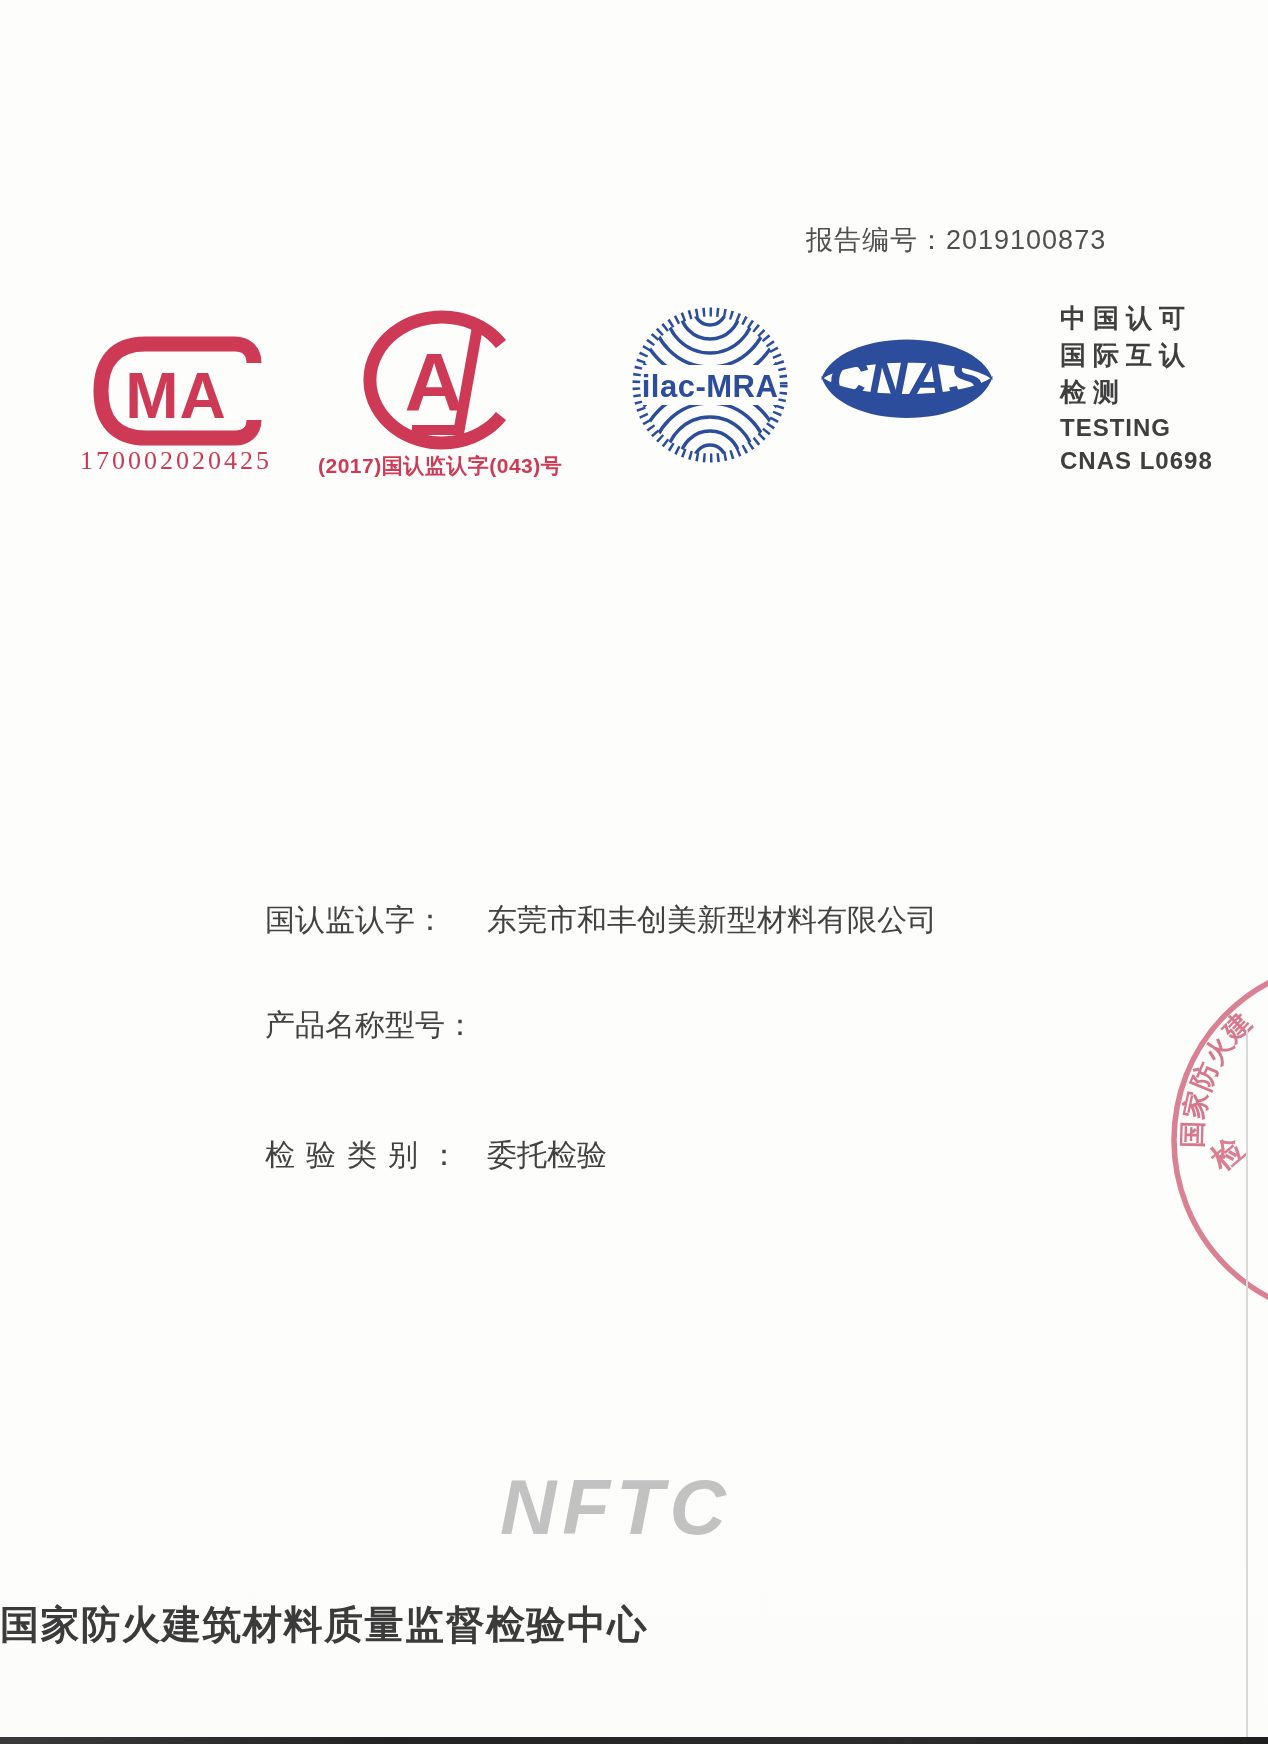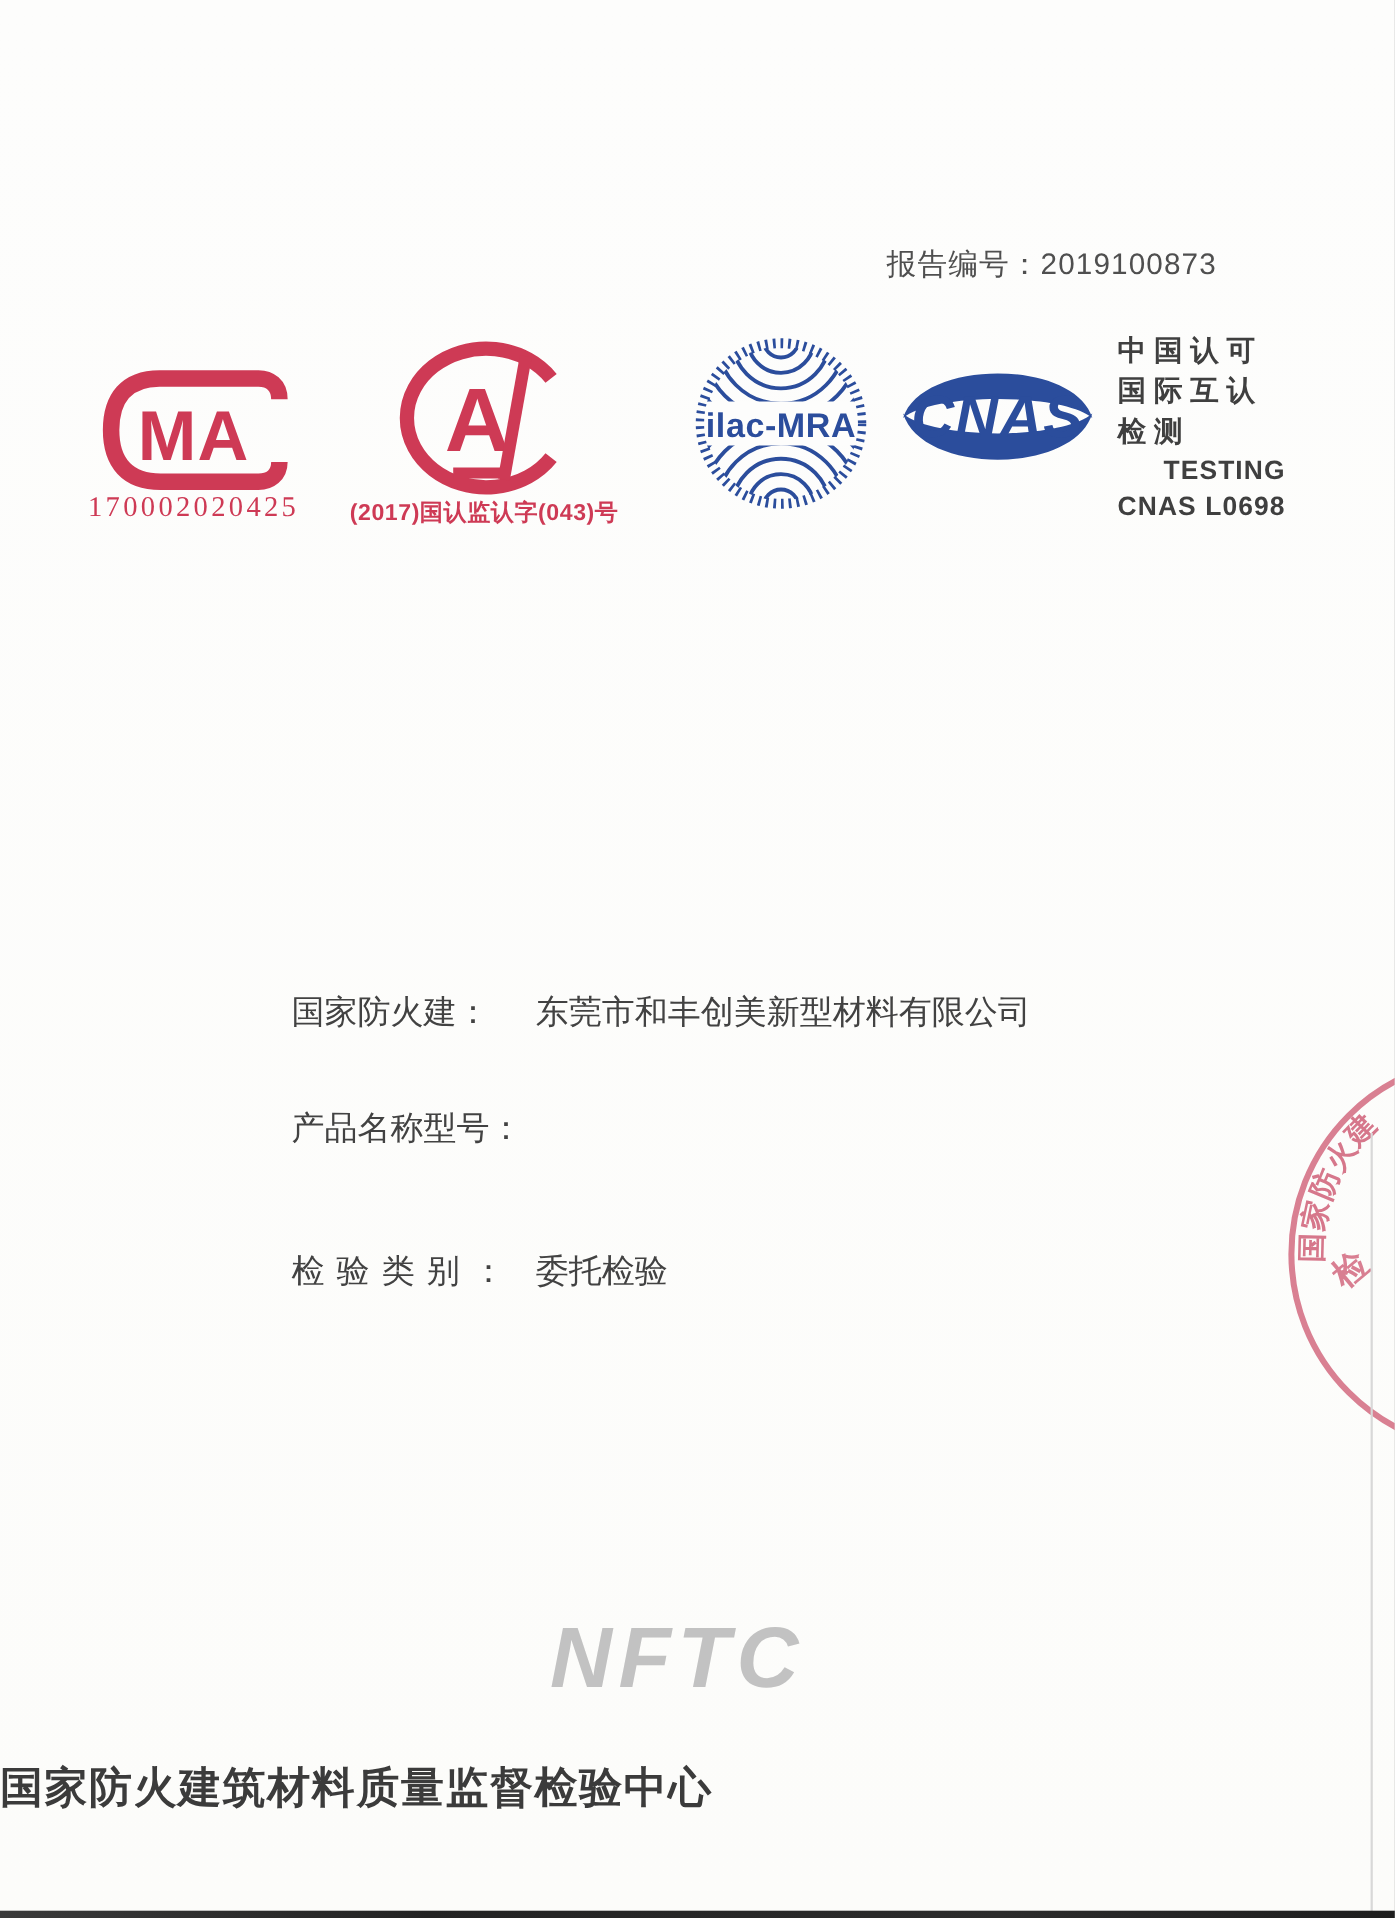--- a/index.html
+++ b/index.html
@@ -15,23 +15,23 @@
   .report-no{position:absolute;left:806px;top:222px;font-size:27px;color:#4f4f4f;letter-spacing:1px;white-space:nowrap;}
   
   .logo-cma{position:absolute;left:88px;top:333px;width:185px;height:118px;}
   .cma-number{position:absolute;left:80px;top:446px;width:200px;
     font-family:"Liberation Serif",serif;font-size:26px;letter-spacing:3px;color:var(--brand_red,#ce3a55);}
   .logo-cal{position:absolute;left:354px;top:308px;width:176px;height:145px;}
   .cal-caption{position:absolute;left:318px;top:452px;font-size:21px;font-weight:bold;
     color:var(--brand_red,#ce3a55);letter-spacing:0.5px;white-space:nowrap;}
   .logo-ilac{position:absolute;left:628px;top:303px;width:164px;height:164px;}
   .logo-cnas{position:absolute;left:814px;top:312px;width:186px;height:134px;}
-  .cnas-block{position:absolute;left:1016px;top:300px;color:#3f3f3f;}
+  .cnas-block{position:absolute;left:1060px;top:300px;color:#3f3f3f;}
   .cnas-block .cjk{font-size:26px;letter-spacing:7px;line-height:37px;font-weight:600;}
-  .cnas-block .en{font-size:24px;font-weight:bold;letter-spacing:1px;line-height:33px;text-align:right;}
+  .cnas-block .en{font-size:24px;font-weight:bold;letter-spacing:1px;line-height:33px;}
   
   .title{position:absolute;left:282px;top:648px;font-size:97px;line-height:1.15;font-weight:bold;
     color:#2c2c2c;letter-spacing:56px;white-space:nowrap;}
   
   .field-row{position:absolute;left:265px;font-size:30px;color:#424242;display:flex;align-items:flex-start;white-space:nowrap;}
   .field-label{width:222px;flex:none;}
   .row1{top:900px;}
   .row2{top:1005px;}
   .row3{top:1112px;margin-top:23px;}
   .row3 .field-label{letter-spacing:11px;}
@@ -106,21 +106,21 @@
   <div class="cnas-block">
     <div class="cjk">中国认可</div>
     <div class="cjk">国际互认</div>
     <div class="cjk">检测</div>
     <div class="en">TESTING</div>
     <div class="en">CNAS L0698</div>
   </div>
 
 
   <div class="field-row row1">
-    <span class="field-label">国家防火建：</span>
+    <span class="field-label">国认监认字：</span>
     <span class="field-value">东莞市和丰创美新型材料有限公司</span>
   </div>
 
   <div class="field-row row2">
     <span class="field-label">产品名称型号：</span>
   </div>
 
   <div class="field-row row3">
     <span class="field-label">检验类别：</span>
     <span class="field-value">委托检验</span>

